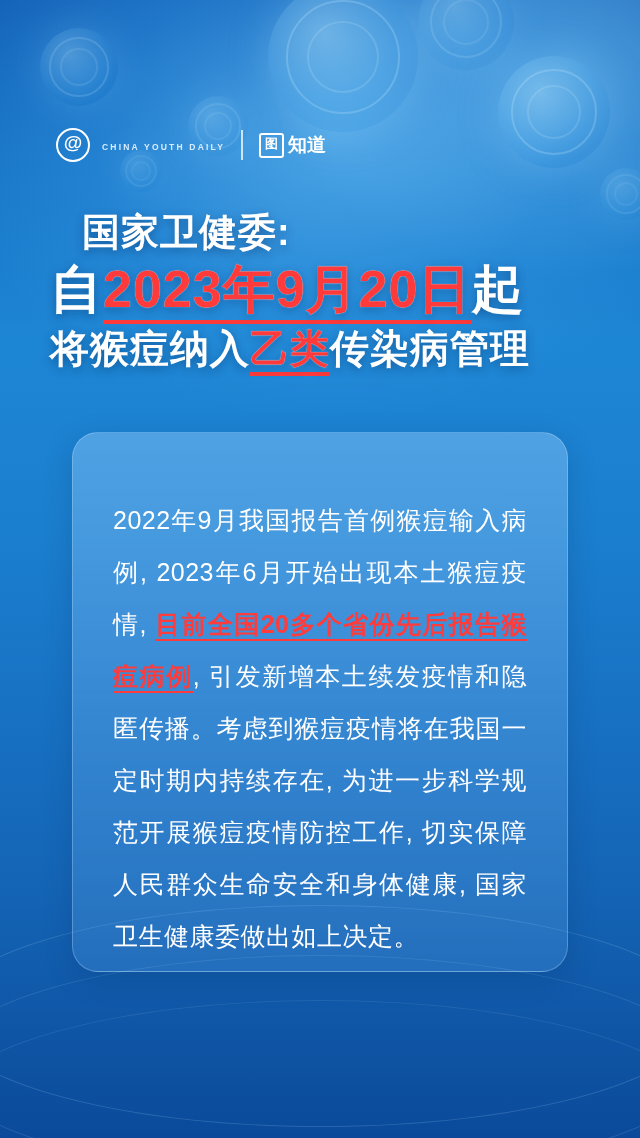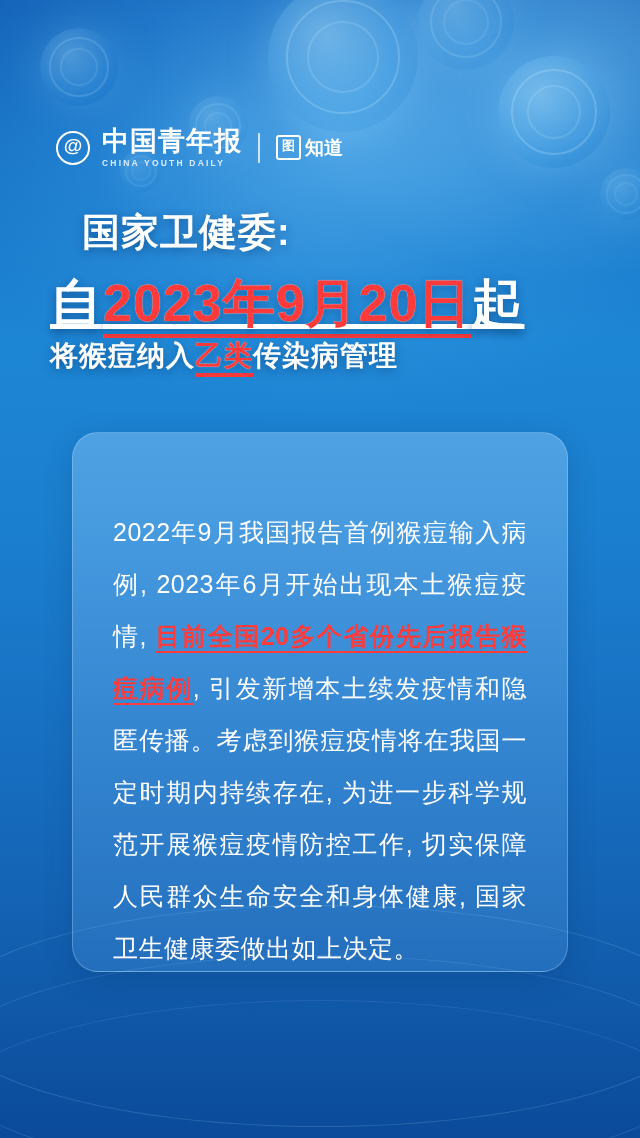--- a/index.html
+++ b/index.html
@@ -132,22 +132,22 @@
     width: 560px;
   }
   .hl-line {
     font-weight: bold;
     color: #ffffff;
     letter-spacing: 1px;
     white-space: nowrap;
     text-shadow: 0 3px 10px rgba(4,40,90,0.45);
   }
   .hl1 { font-size: 38px; line-height: 1.28; margin-left: 32px; }
-  .hl2 { font-size: 52px; line-height: 1.18; margin-top: 16px; text-decoration: underline; }
-  .hl3 { font-size: 28px; line-height: 1.28; margin-top: 4px; }
+  .hl2 { font-size: 52px; line-height: 1.18; margin-top: 2px; }
+  .hl3 { font-size: 39px; line-height: 1.28; margin-top: 4px; }
   .hl-red {
     color: #ff3a3a;
     text-shadow: 0 0 1px rgba(255,255,255,0.9), 0 3px 10px rgba(4,40,90,0.35);
   }
   .hl-ul {
     border-bottom: 4px solid #ff3a3a;
     padding-bottom: 2px;
   }
 
   
@@ -155,21 +155,21 @@
     position: absolute;
     left: 72px;
     top: 432px;
     width: 496px;
     height: 540px;
     border-radius: 26px;
     background: linear-gradient(180deg, rgba(150,205,250,0.42) 0%, rgba(120,185,245,0.30) 55%, rgba(95,170,240,0.24) 100%);
     border: 1px solid rgba(200,230,255,0.30);
     box-shadow: 0 8px 28px rgba(6,48,100,0.22);
     box-sizing: border-box;
-    padding: 48px 40px;
+    padding: 36px 40px;
   }
   .card-text {
     font-size: 25px;
     line-height: 52px;
     color: #ffffff;
     letter-spacing: 0.5px;
     font-weight: 500;
     text-align: justify;
   }
   .em-red {
@@ -192,21 +192,20 @@
   <div class="blob b6"></div>
   <div class="blob b7"></div>
 
   <div class="wave w1"></div>
   <div class="wave w2"></div>
   <div class="wave w3"></div>
 
   <div class="logo-row">
     <div class="at-mark">@</div>
     <div class="logo-cn">
-      <span class="cn">中国青年报</span>
       <span class="en">CHINA YOUTH DAILY</span>
     </div>
     <div class="logo-div"></div>
     <div class="logo-sub">
       <span class="sub-badge">图</span>
       <span>知道</span>
     </div>
   </div>
 
   <div class="headline">

